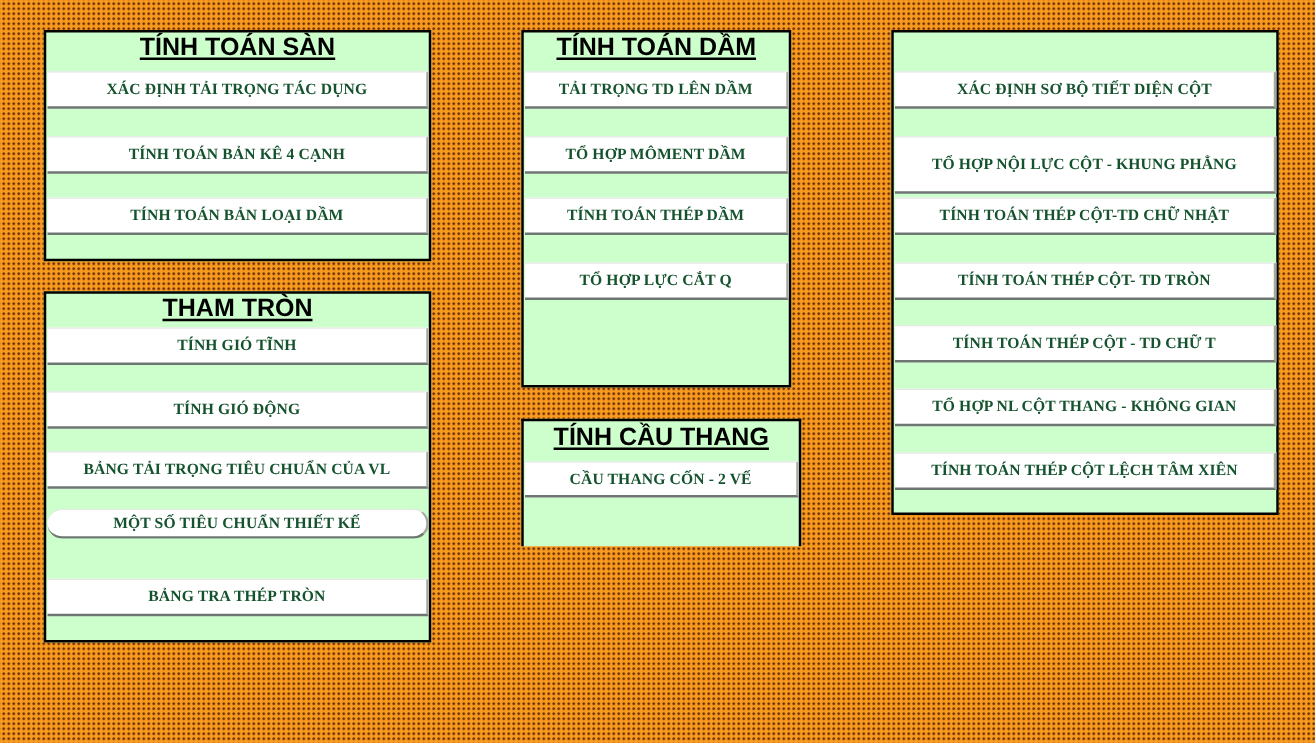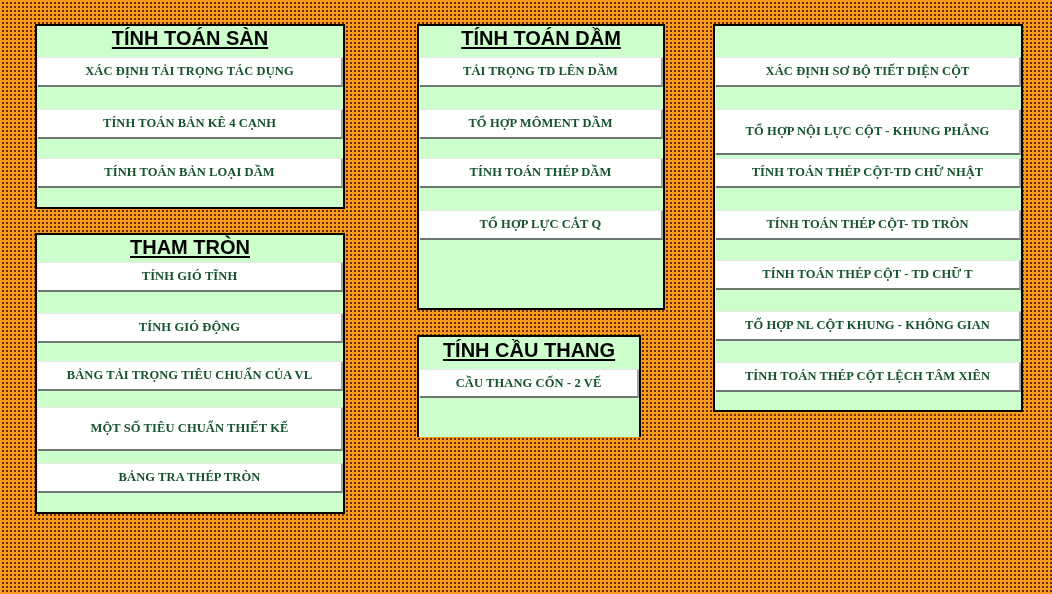--- a/index.html
+++ b/index.html
@@ -70,38 +70,38 @@
   <div class="btn" style="top:31px; height:30px;">XÁC ĐỊNH TẢI TRỌNG TÁC DỤNG</div>
   <div class="btn" style="top:83px; height:30px;">TÍNH TOÁN  BẢN KÊ 4 CẠNH</div>
   <div class="btn" style="top:132px; height:30px;">TÍNH TOÁN BẢN LOẠI DẦM</div>
 </div>
 
 <div class="panel" style="left:35px; top:233px; width:310px; height:281px;">
   <div class="panel-title" style="top:0px;">THAM TRÒN</div>
   <div class="btn" style="top:27px; height:30px;">TÍNH GIÓ TĨNH</div>
   <div class="btn" style="top:78px; height:30px;">TÍNH GIÓ ĐỘNG</div>
   <div class="btn" style="top:126px; height:30px;">BẢNG TẢI TRỌNG TIÊU CHUẨN CỦA VL</div>
-  <div class="btn" style="top:172px; height:44px;">MỘT SỐ TIÊU CHUẨN THIẾT KẾ</div>
+  <div class="btn" style="top:172px; height:24px;border-radius:15px;">MỘT SỐ TIÊU CHUẨN THIẾT KẾ</div>
   <div class="btn" style="top:228px; height:30px;">BẢNG TRA THÉP TRÒN</div>
 </div>
 
-<div class="panel" style="left:417px; top:24px; width:248px; height:286px;">
+<div class="panel" style="left:417px; top:24px; width:216px; height:286px;">
   <div class="panel-title" style="top:0px;">TÍNH TOÁN DẦM</div>
   <div class="btn" style="top:31px; height:30px;">TẢI TRỌNG TD LÊN DẦM</div>
   <div class="btn" style="top:83px; height:30px;">TỔ HỢP MÔMENT DẦM</div>
   <div class="btn" style="top:132px; height:30px;">TÍNH TOÁN THÉP DẦM</div>
   <div class="btn" style="top:184px; height:30px;">TỔ HỢP LỰC CẮT Q</div>
 </div>
 
 <div class="panel open-bottom" style="left:417px; top:335px; width:224px; height:102px;">
   <div class="panel-title" style="top:1px;">TÍNH CẦU THANG</div>
   <div class="btn" style="top:32px; height:29px;">CẦU THANG CỐN - 2 VẾ</div>
 </div>
 
 <div class="panel" style="left:713px; top:24px; width:310px; height:388px;">
   <div class="btn" style="top:31px; height:30px;">XÁC ĐỊNH SƠ BỘ TIẾT DIỆN CỘT</div>
   <div class="btn" style="top:83px; height:46px;">TỔ HỢP NỘI LỰC CỘT - KHUNG PHẲNG</div>
   <div class="btn" style="top:132px; height:30px;">TÍNH TOÁN THÉP CỘT-TD CHỮ NHẬT</div>
   <div class="btn" style="top:184px; height:30px;">TÍNH TOÁN THÉP CỘT- TD TRÒN</div>
   <div class="btn" style="top:234px; height:30px;">TÍNH TOÁN THÉP CỘT - TD CHỮ T</div>
-  <div class="btn" style="top:285px; height:30px;">TỔ HỢP NL CỘT KHUNG - KHÔNG GIAN</div>
+  <div class="btn" style="top:285px; height:30px;">TỔ HỢP NL CỘT THANG - KHÔNG GIAN</div>
   <div class="btn" style="top:336px; height:30px;">TÍNH TOÁN THÉP CỘT LỆCH TÂM XIÊN</div>
 </div>
 
 </body></html>

